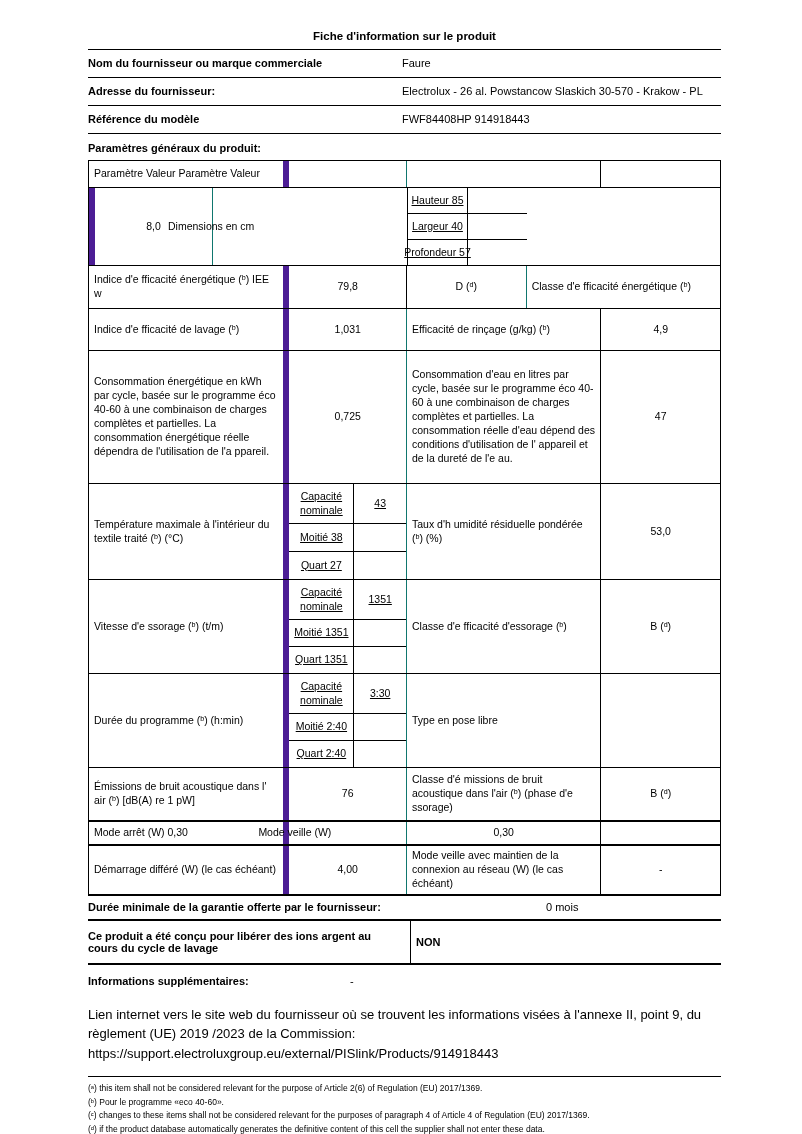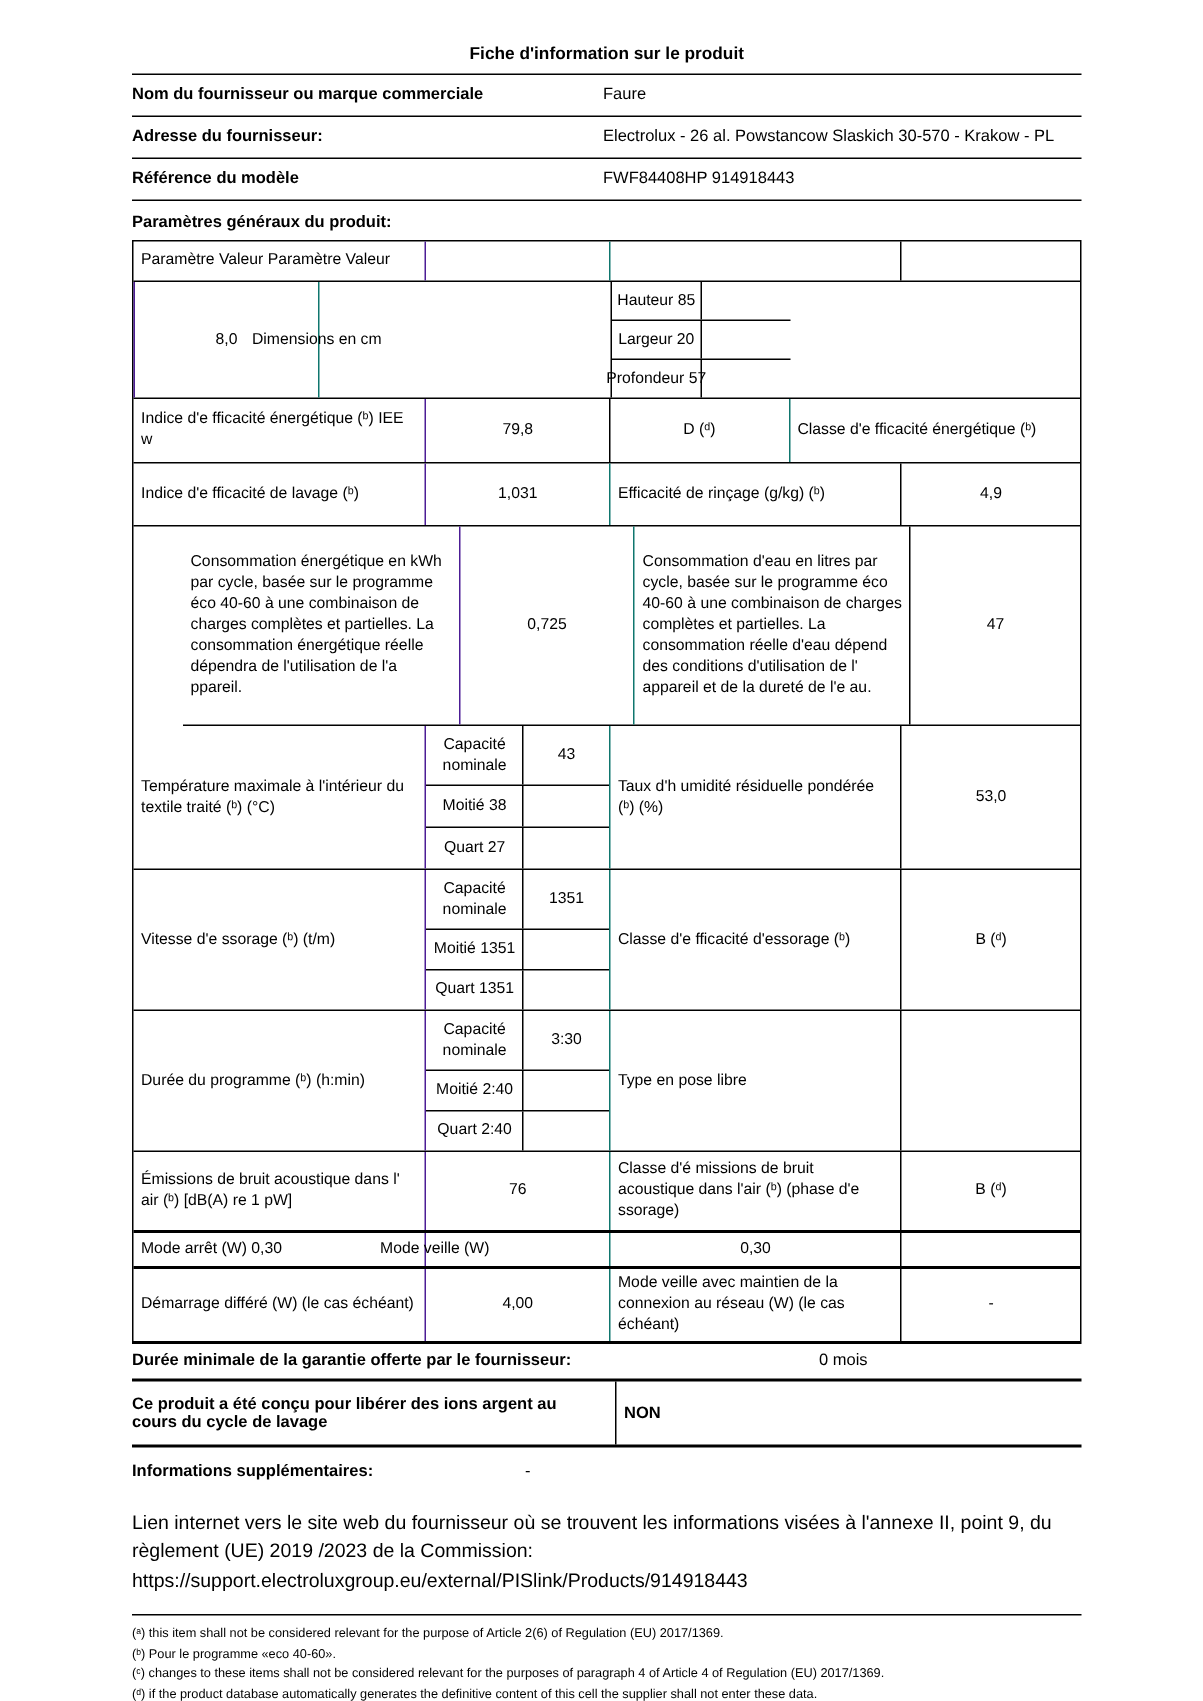--- a/index.html
+++ b/index.html
@@ -17,46 +17,46 @@
 
   .section-heading { font-weight:bold; font-size:11px; margin:8px 0 6px; }
 
   
   .tbl { border:1px solid #000; border-bottom:2px solid #000; font-size:10.5px; line-height:1.32; }
   .row { display:flex; align-items:stretch; border-bottom:1px solid #000; }
   .row:last-child { border-bottom:none; }
   .row.thickb { border-bottom-width:2px; }
   .c { display:flex; align-items:center; padding:3px 5px; overflow:visible; }
   .c1 { width:195px; }
-  .c2 { width:123px; border-left:1px solid #4c1d95; }
+  .c2 { width:123px; border-left:6px solid #4c1d95; }
   .c3 { width:195px; border-left:1px solid #0f766e; }
   .c4 { width:120px; border-left:1px solid #000; }
   .val { justify-content:center; text-align:center; }
   .lbl { text-align:left; }
 
   
   .nested { flex-direction:column; align-items:stretch; padding:0; }
-  .subrow { display:flex; align-items:stretch; border-bottom:1px solid #000; flex:1; }
+  .subrow { display:flex; align-items:stretch; border-bottom:1px solid #000; flex:1;text-decoration:underline; }
   .subrow:last-child { border-bottom:none; }
   .sk { width:64px; display:flex; align-items:center; justify-content:center; text-align:center; padding:2px 1px; }
   .sv { flex:1; border-left:1px solid #000; display:flex; align-items:center; justify-content:center; }
   .dimrow .sk { width:59px; }
   .nowrap { white-space:nowrap; }
   .sub-tall { min-height:40px; }
   .sub-std { min-height:26px; }
 
   .dims-label-span { position:relative; left:-50px; white-space:nowrap; }
   .veille-span { position:relative; left:-36px; white-space:nowrap; }
 
   
   .h-header { min-height:27px; }
   .h-capacity { min-height:78px; }
   .h-energy { min-height:43px; }
   .h-wash { min-height:42px; }
-  .h-consumption { min-height:133px;margin-left:33px; }
+  .h-consumption { min-height:133px; }
   .h-temp { min-height:96px; }
   .h-spin { min-height:94px; }
   .h-duration { min-height:94px; }
   .h-noise { min-height:54px; }
   .h-off { min-height:24px; }
   .h-delay { min-height:45px; }
 
   
   .warranty-row { display:flex; align-items:center; border-bottom:2px solid #000; padding:5px 0 6px; font-size:11px; }
   .warranty-label { font-weight:bold; width:458px; }
@@ -110,21 +110,21 @@
         <div class="c c2 val">8,0</div>
         <div class="c c3 lbl">
           <span class="dims-label-span">Dimensions en cm</span>
         </div>
         <div class="c c4 nested">
           <div class="subrow dimrow">
             <div class="sk nowrap">Hauteur 85</div>
             <div class="sv"></div>
           </div>
           <div class="subrow dimrow">
-            <div class="sk nowrap">Largeur 20</div>
+            <div class="sk nowrap">Largeur 40</div>
             <div class="sv"></div>
           </div>
           <div class="subrow dimrow">
             <div class="sk nowrap">Profondeur 57</div>
             <div class="sv"></div>
           </div>
         </div>
       </div>
 
       <div class="row h-energy">

